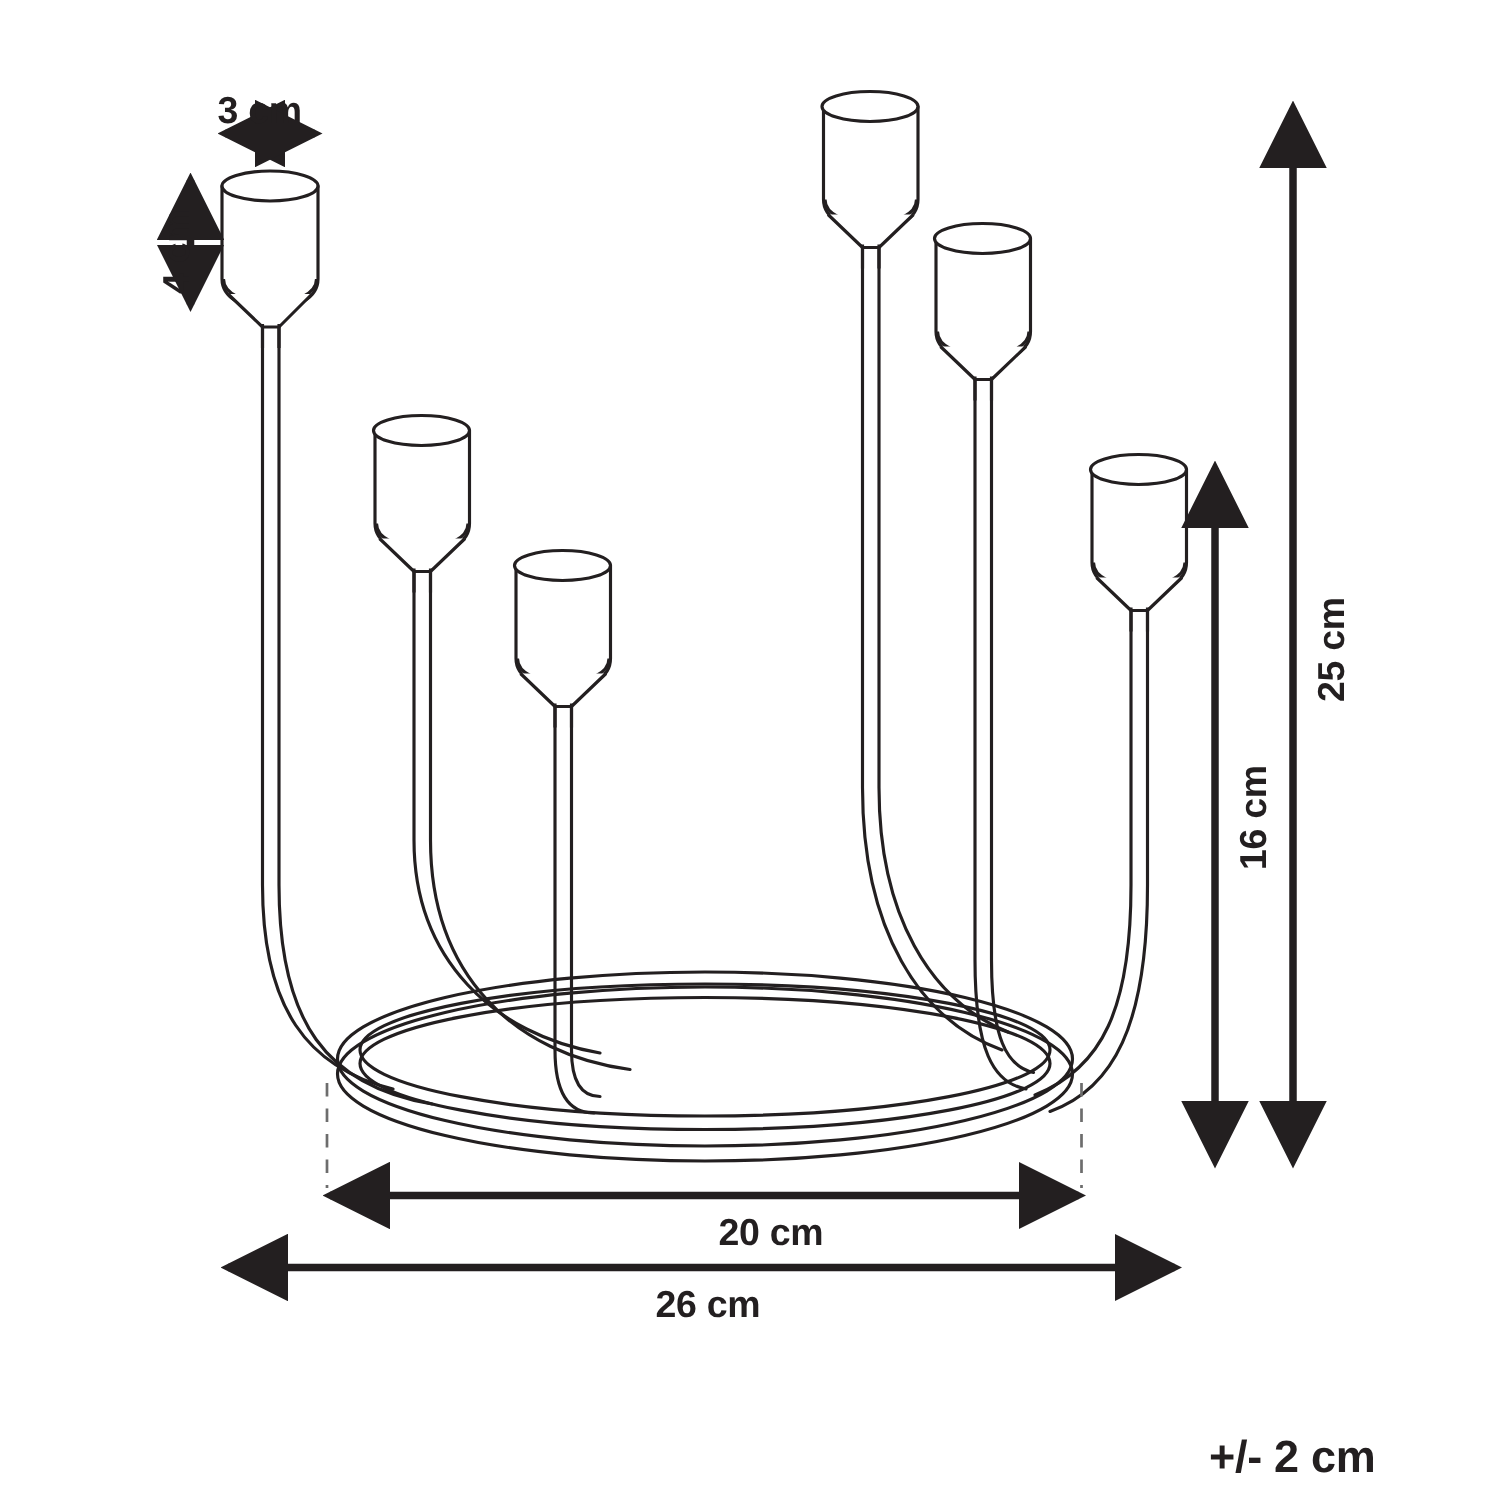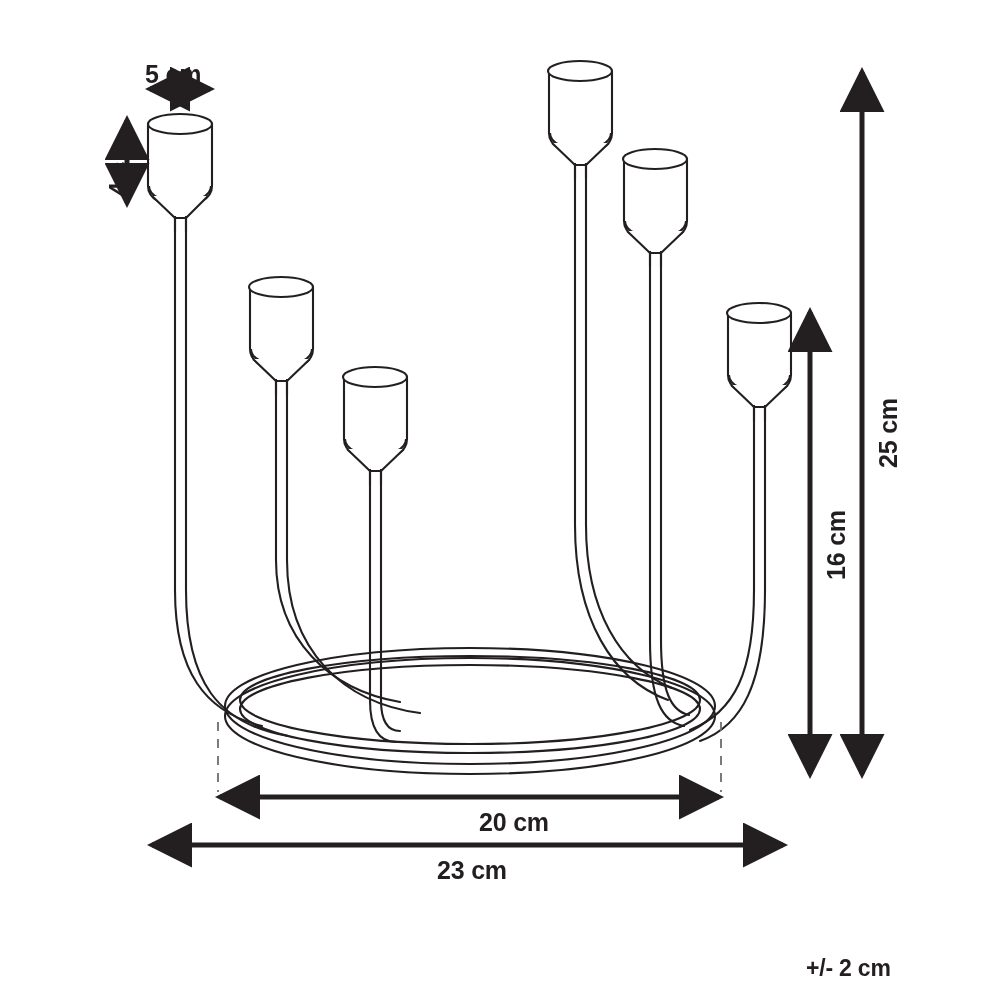--- a/index.html
+++ b/index.html
@@ -38,21 +38,21 @@
                transform: translate(104px, 196px) rotate(-90deg);
                transform-origin: 0 0; }
   .lbl-16cm  { left: 0px;   top: 0px;   font-size: 25px;
                transform: translate(822px, 580px) rotate(-90deg);
                transform-origin: 0 0; }
   .lbl-25cm  { left: 0px;   top: 0px;   font-size: 25px;
                transform: translate(874px, 468px) rotate(-90deg);
                transform-origin: 0 0; }
   .lbl-20cm  { left: 440px; top: 808px; font-size: 25px; margin-left: 39px; }
   .lbl-26cm  { left: 437px; top: 856px; font-size: 25px; }
-  .lbl-tol   { left: 806px; top: 955px; font-size: 23px; }
+  .lbl-tol   { left: 806px; top: 955px; font-size: 30px; }
 </style>
 </head>
 <body>
 
 <div id="stage">
 
   <svg id="drawing" viewBox="0 0 1000 1000">
 
     <defs>
       <marker id="arrHeadEnd" markerWidth="9" markerHeight="9" refX="8" refY="4.5" orient="auto" markerUnits="strokeWidth">
@@ -163,27 +163,27 @@
     <g>
       <line x1="220" y1="797" x2="719" y2="797" stroke="#231f20" stroke-width="5" marker-start="url(#arrHeadStart)" marker-end="url(#arrHeadEnd)"></line>
     </g>
 
     <g>
       <line x1="152" y1="845" x2="783" y2="845" stroke="#231f20" stroke-width="5" marker-start="url(#arrHeadStart)" marker-end="url(#arrHeadEnd)"></line>
     </g>
 
   </svg>
 
-  <div class="dim-label lbl-3cm">5 cm</div>
+  <div class="dim-label lbl-3cm">3 cm</div>
 
   <div class="dim-label lbl-4cm">4 cm</div>
 
   <div class="dim-label lbl-16cm">16 cm</div>
 
   <div class="dim-label lbl-25cm">25 cm</div>
 
   <div class="dim-label lbl-20cm">20 cm</div>
 
-  <div class="dim-label lbl-26cm">23 cm</div>
+  <div class="dim-label lbl-26cm">26 cm</div>
 
   <div class="dim-label lbl-tol">+/- 2 cm</div>
 
 </div>
 
 </body></html>

